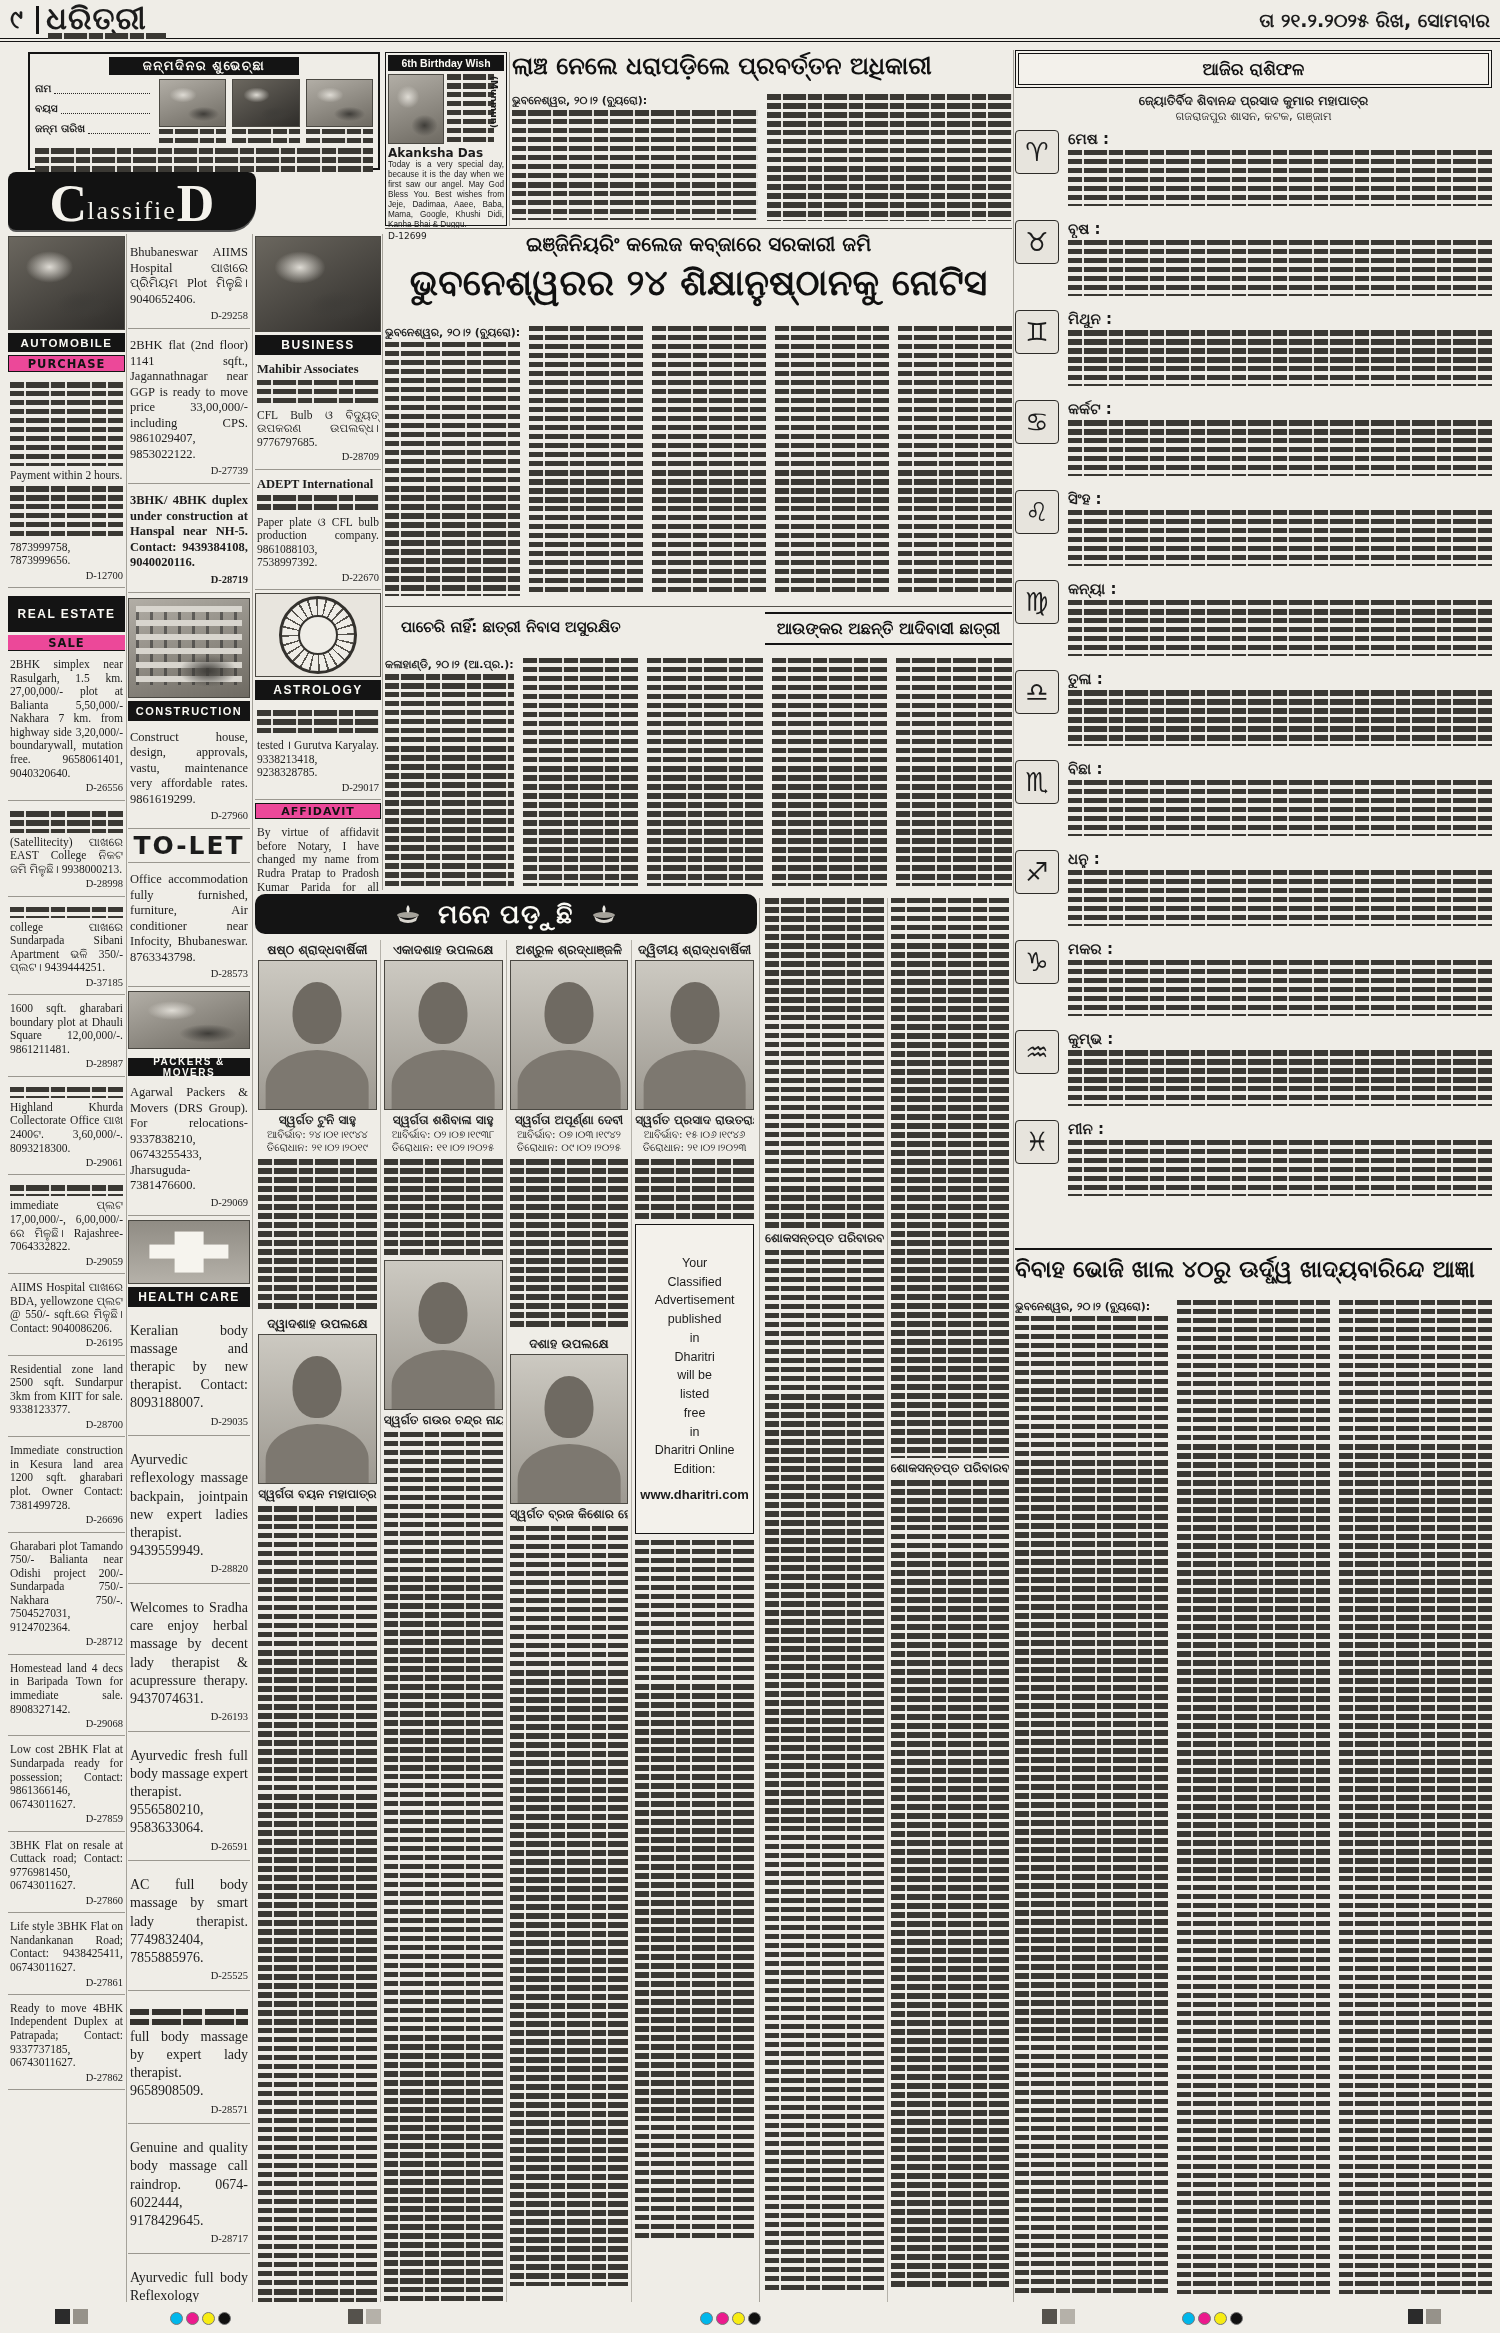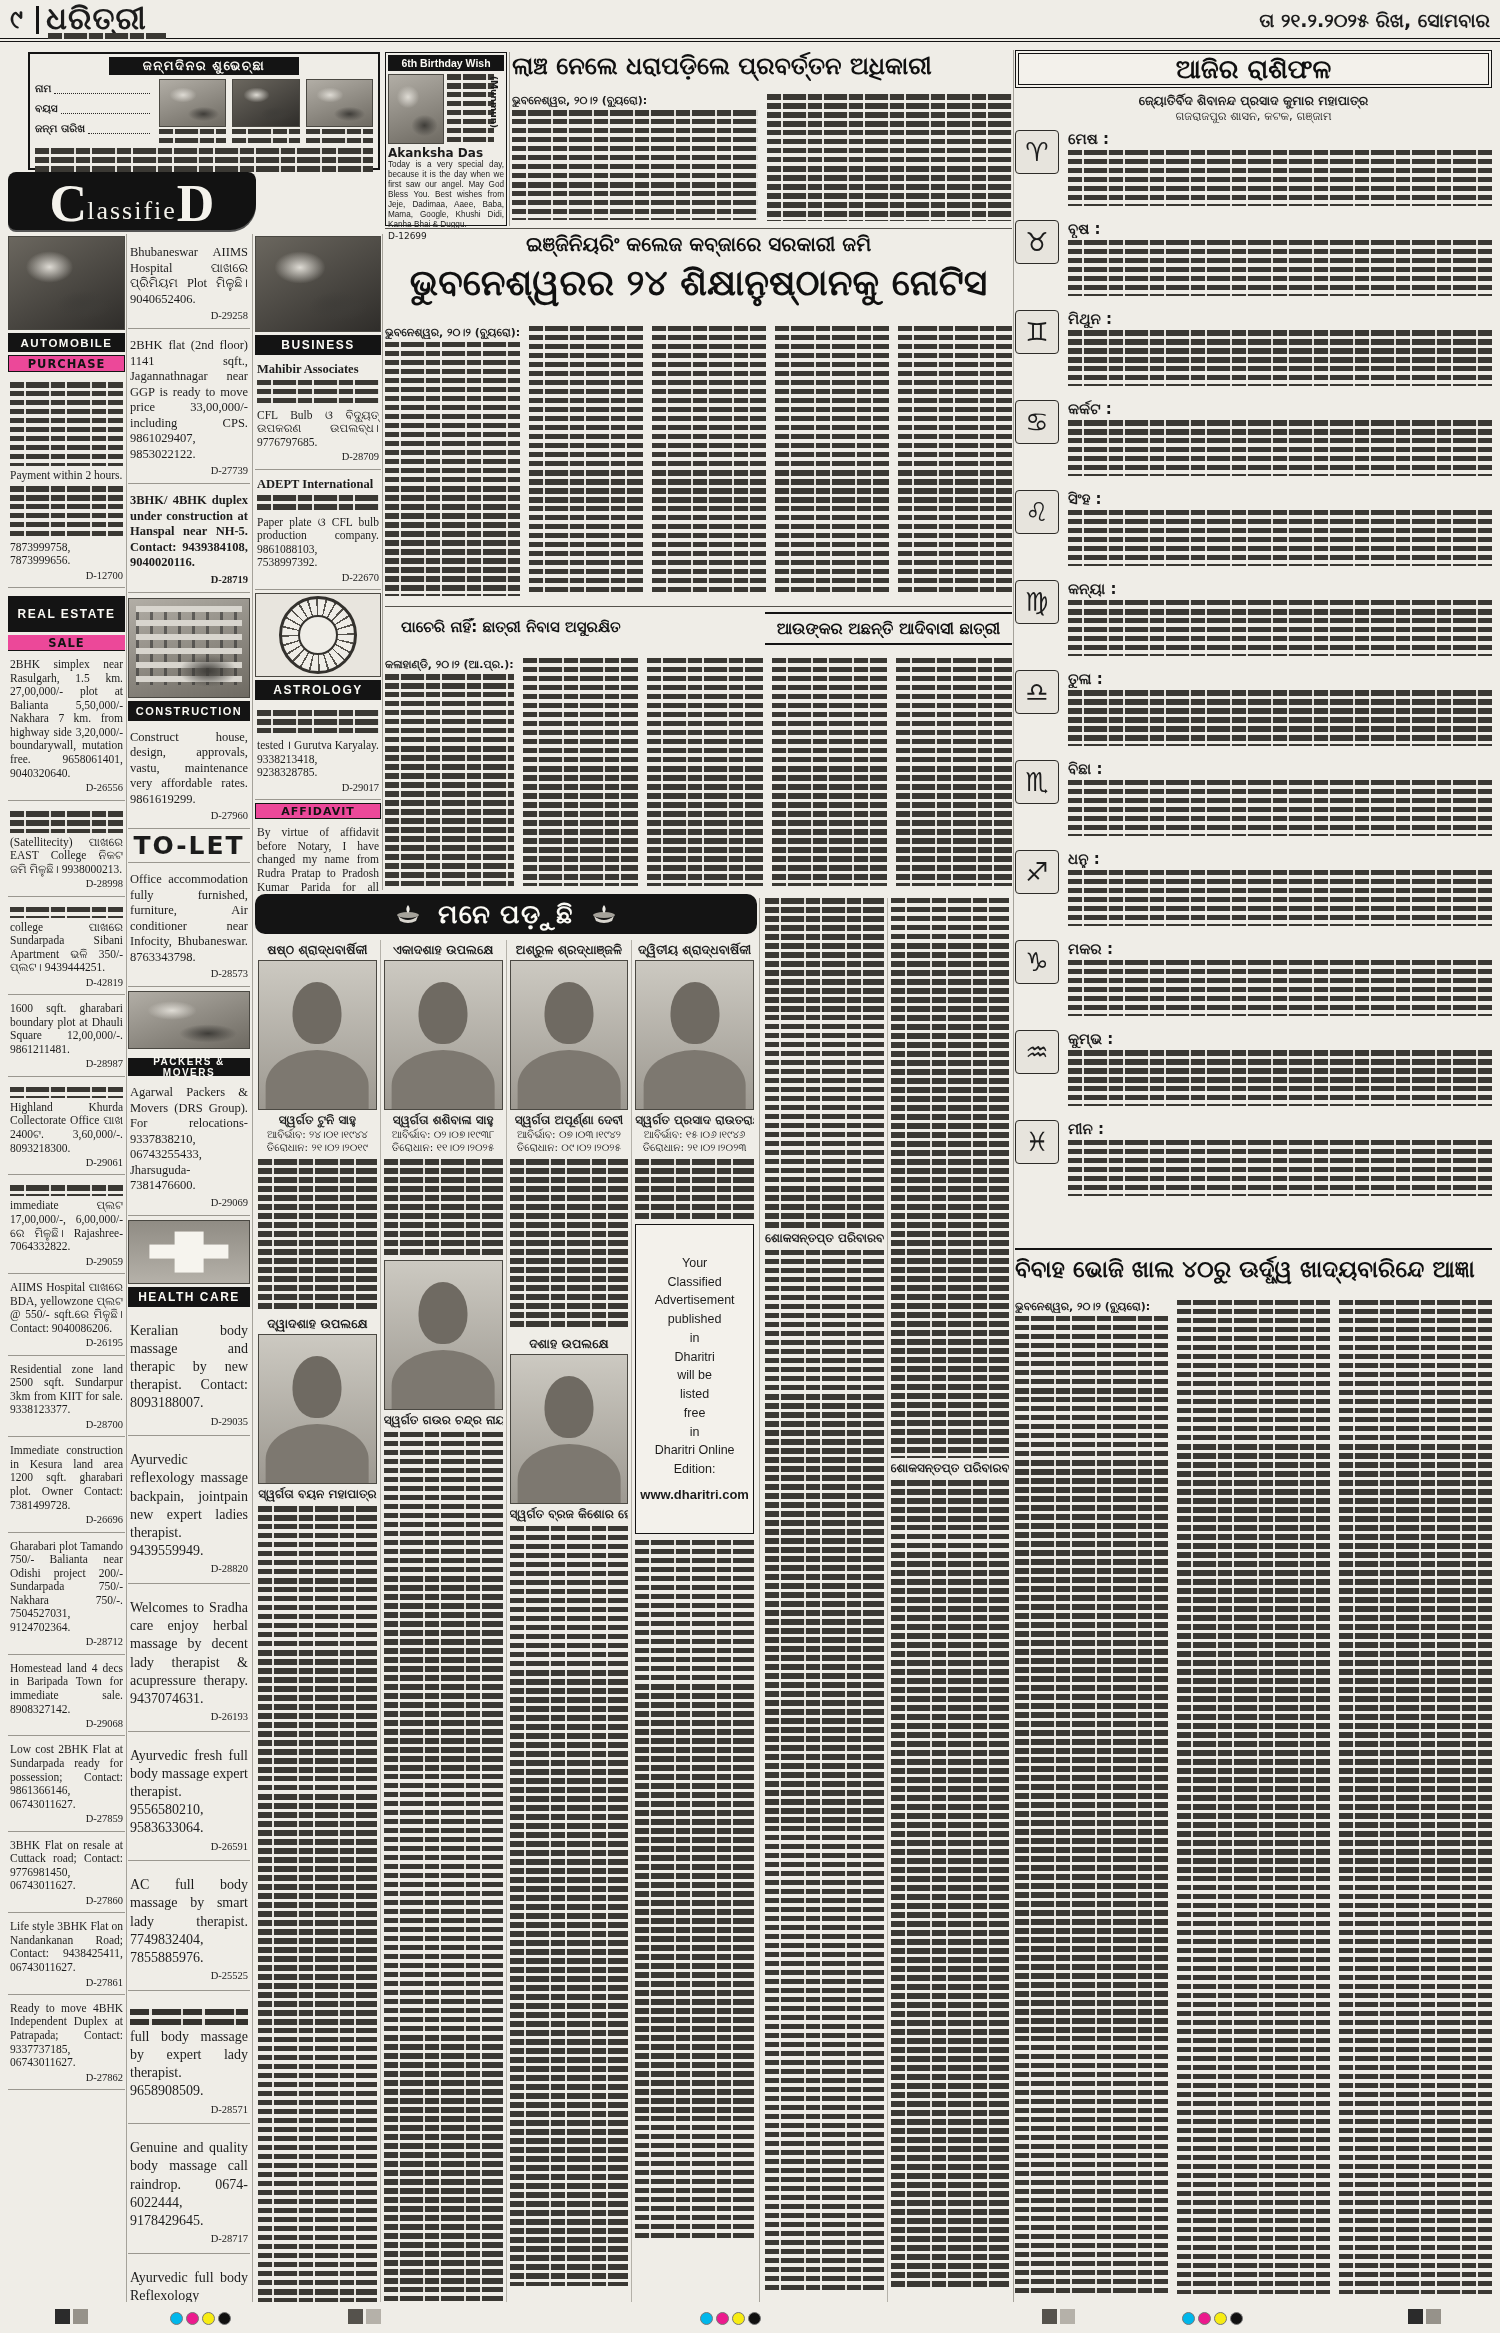--- a/index.html
+++ b/index.html
@@ -139,21 +139,21 @@
 
         <div class="ad">
           <div class="sim sm simpad" style="height: 22px;"></div>
           <span>(Satellitecity) ପାଖରେ EAST College ନିକଟ ଜମି ମିଳୁଛି। 9938000213.</span>
           <span class="code">D-28998</span>
         </div>
 
         <div class="ad">
           <div class="sim sm simpad" style="height: 11px;"></div>
           <span>college ପାଖରେ Sundarpada Sibani Apartment ଭଳି 350/- ପ୍ଲଟ। 9439444251.</span>
-          <span class="code">D-42819</span>
+          <span class="code">D-37185</span>
         </div>
 
         <div class="ad">
           
           <span>1600 sqft. gharabari boundary plot at Dhauli Square 12,00,000/-. 9861211481.</span>
           <span class="code">D-28987</span>
         </div>
 
         <div class="ad">
           <div class="sim sm simpad" style="height: 11px;"></div>
@@ -484,21 +484,21 @@
       <div class="sim sm" style="height:1040px;margin-top:4px"></div>
     </div>
     <div class="mcol">
       <div class="sim sm" style="height:560px"></div>
       <div class="mname">ଶୋକସନ୍ତପ୍ତ ପରିବାରବର୍ଗ</div>
       <div class="sim sm" style="height:810px;margin-top:4px"></div>
     </div>
   </div>
 
   <div class="abs" style="left:1015px;top:50px;width:477px;height:38px;border:4px double #141414;display:flex;align-items:center;justify-content:center;background:#f3f1eb">
-    <span class="headline" style="font-size:26px">ଆଜିର ରାଶିଫଳ</span>
+    <span class="headline" style="font-size:17px">ଆଜିର ରାଶିଫଳ</span>
   </div>
   <div class="abs" style="left:1015px;top:93px;width:477px;text-align:center">
     <div style="font-size:12.5px;font-weight:bold">ଜ୍ୟୋତିର୍ବିଦ ଶିବାନନ୍ଦ ପ୍ରସାଦ କୁମାର ମହାପାତ୍ର</div>
     <div style="font-size:11.5px">ଗଜରାଜପୁର ଶାସନ, କଟକ, ଗଞ୍ଜାମ</div>
   </div>
   <div class="abs" style="left:1015px;top:130px;width:477px;height:1114px;overflow:hidden">
 
       <div class="zentry">
         <div class="zicon">♈</div>
         <div class="zbody">

